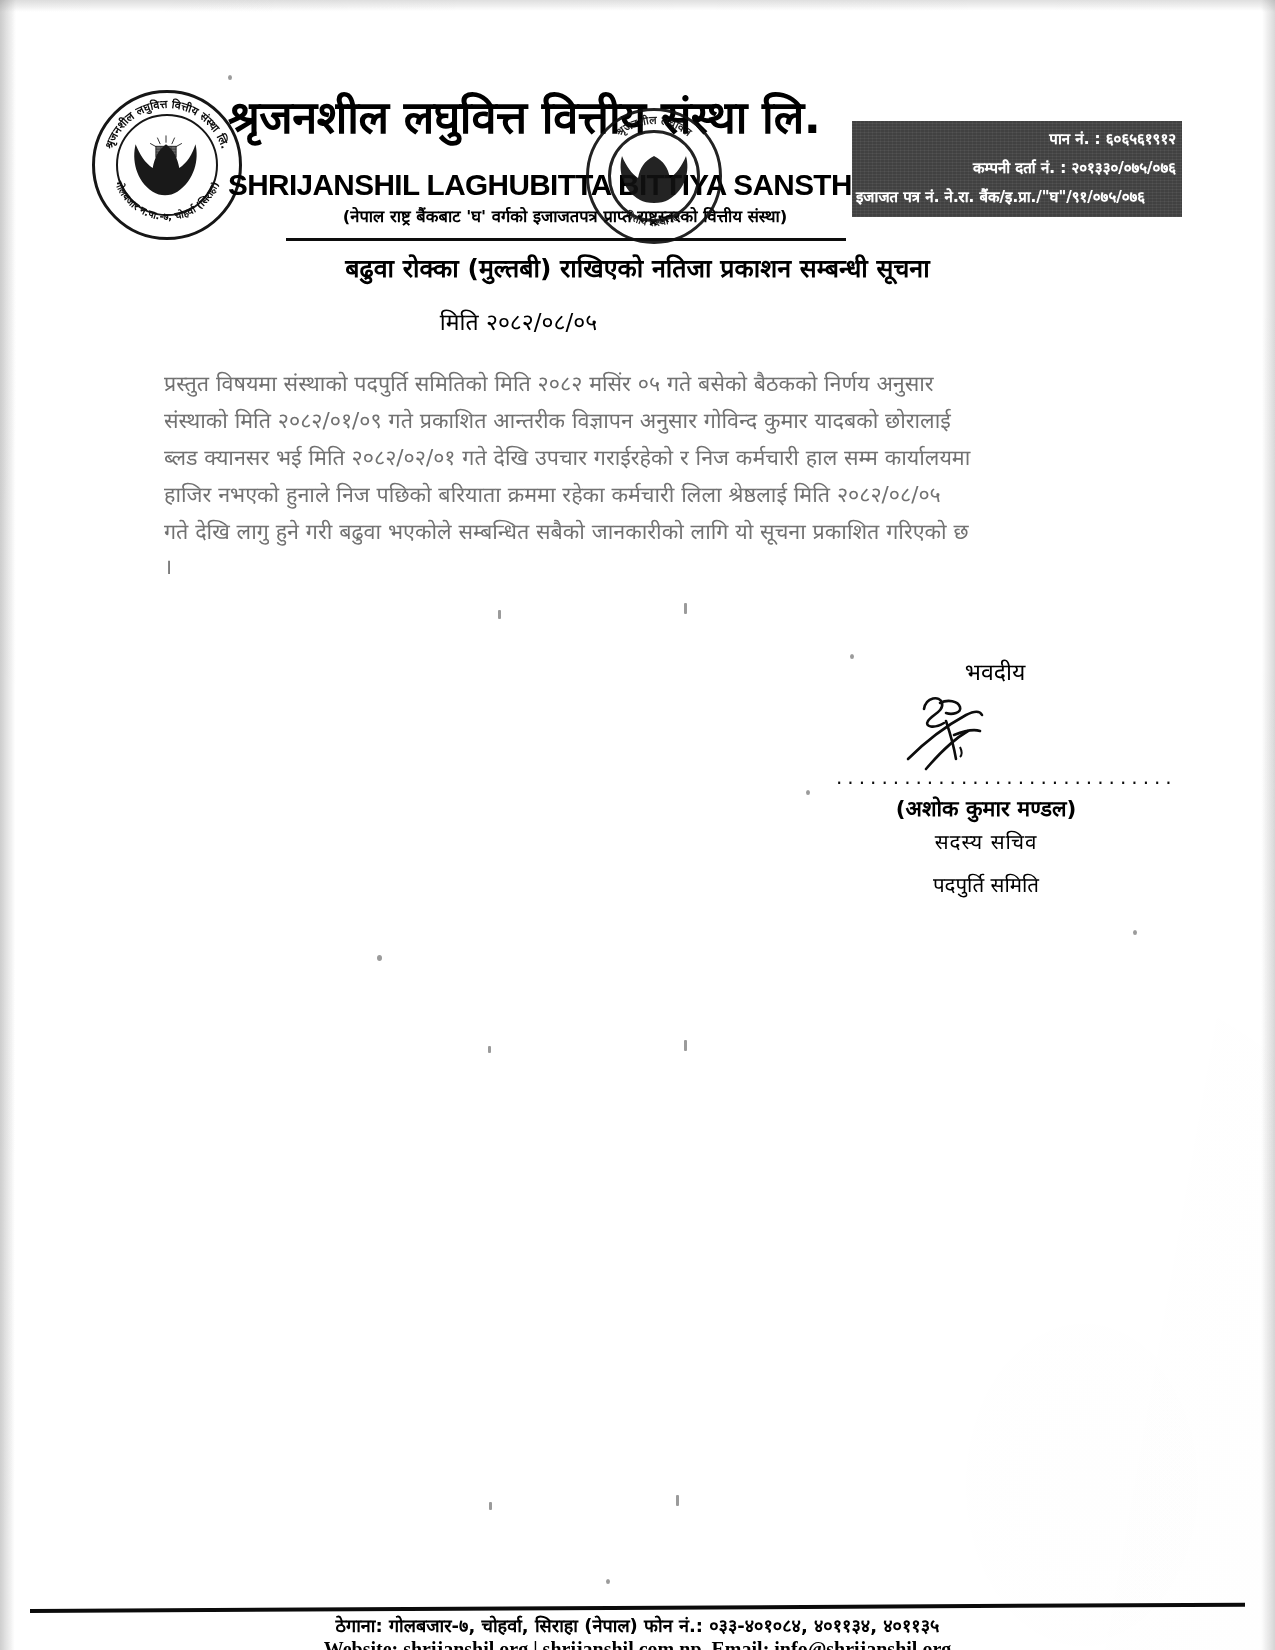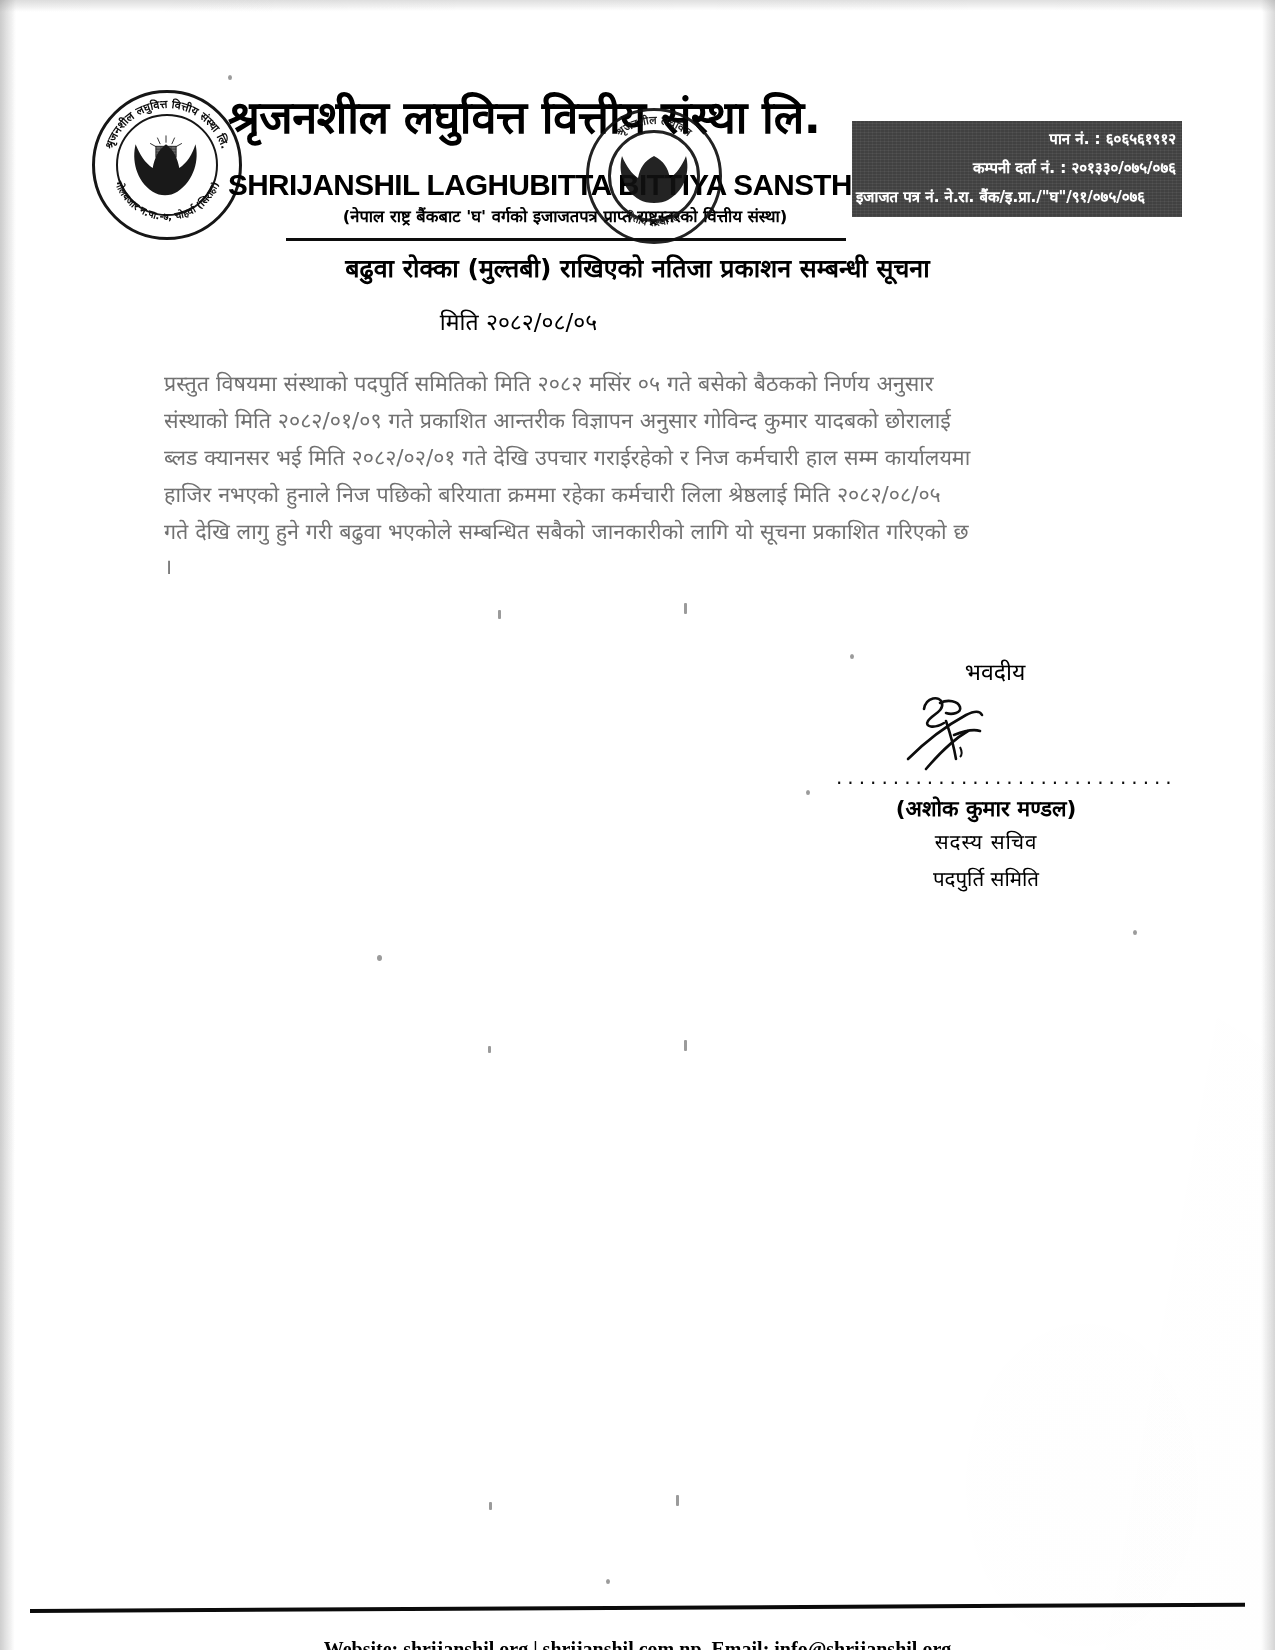--- a/index.html
+++ b/index.html
@@ -256,21 +256,21 @@
     font-weight: bold;
     margin-top: 4px;
   }
   .sign-post {
     font-size: 20.5px;
     margin-top: 5px;
     letter-spacing: 1px;
   }
   .sign-committee {
     font-size: 20.5px;
-    margin-top: 9px;
+    margin-top: 15px;
   }
 
   
   .stamp {
     position: absolute;
     left: 586px;
     top: 108px;
     width: 136px;
     height: 136px;
     opacity: 0.92;
@@ -469,15 +469,16 @@
   <div class="speck" style="left:676px;  top:1495px; width:3px;  height:11px; border-radius:1px;"></div>
   <div class="speck" style="left:489px;  top:1502px; width:3px;  height:8px;  border-radius:1px;"></div>
   <div class="speck" style="left:377px;  top:955px;  width:5px;  height:6px;"></div>
   <div class="speck" style="left:806px;  top:790px;  width:4px;  height:5px;"></div>
   <div class="speck" style="left:1133px; top:930px;  width:4px;  height:5px;"></div>
   <div class="speck" style="left:228px;  top:75px;   width:4px;  height:5px;"></div>
   <div class="speck" style="left:850px;  top:654px;  width:4px;  height:5px;"></div>
   <div class="speck" style="left:606px;  top:1579px; width:4px;  height:5px;"></div>
 
   <div class="footer-rule"></div>
+  <div class="footer-address">ठेगाना: गोलबजार-७, चोहर्वा, सिराहा (नेपाल) फोन नं.: ०३३-४०१०८४, ४०११३४, ४०११३५</div>
   <div class="footer-web">Website: shrijanshil.org | shrijanshil.com.np, Email: info@shrijanshil.org</div>
 
 </div>
 
 </body></html>

